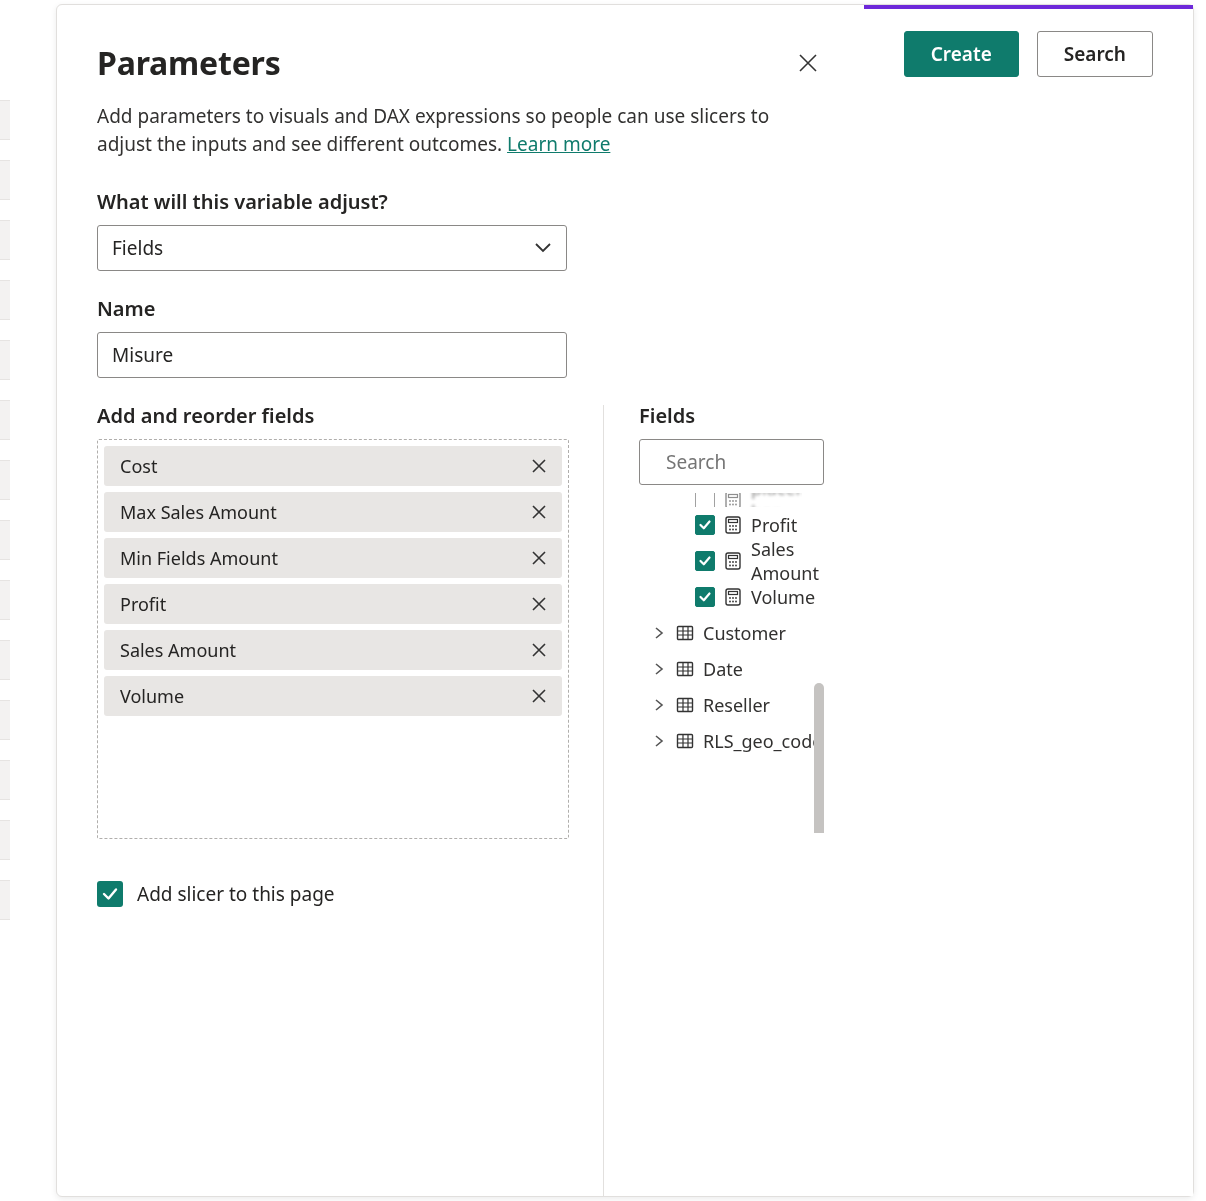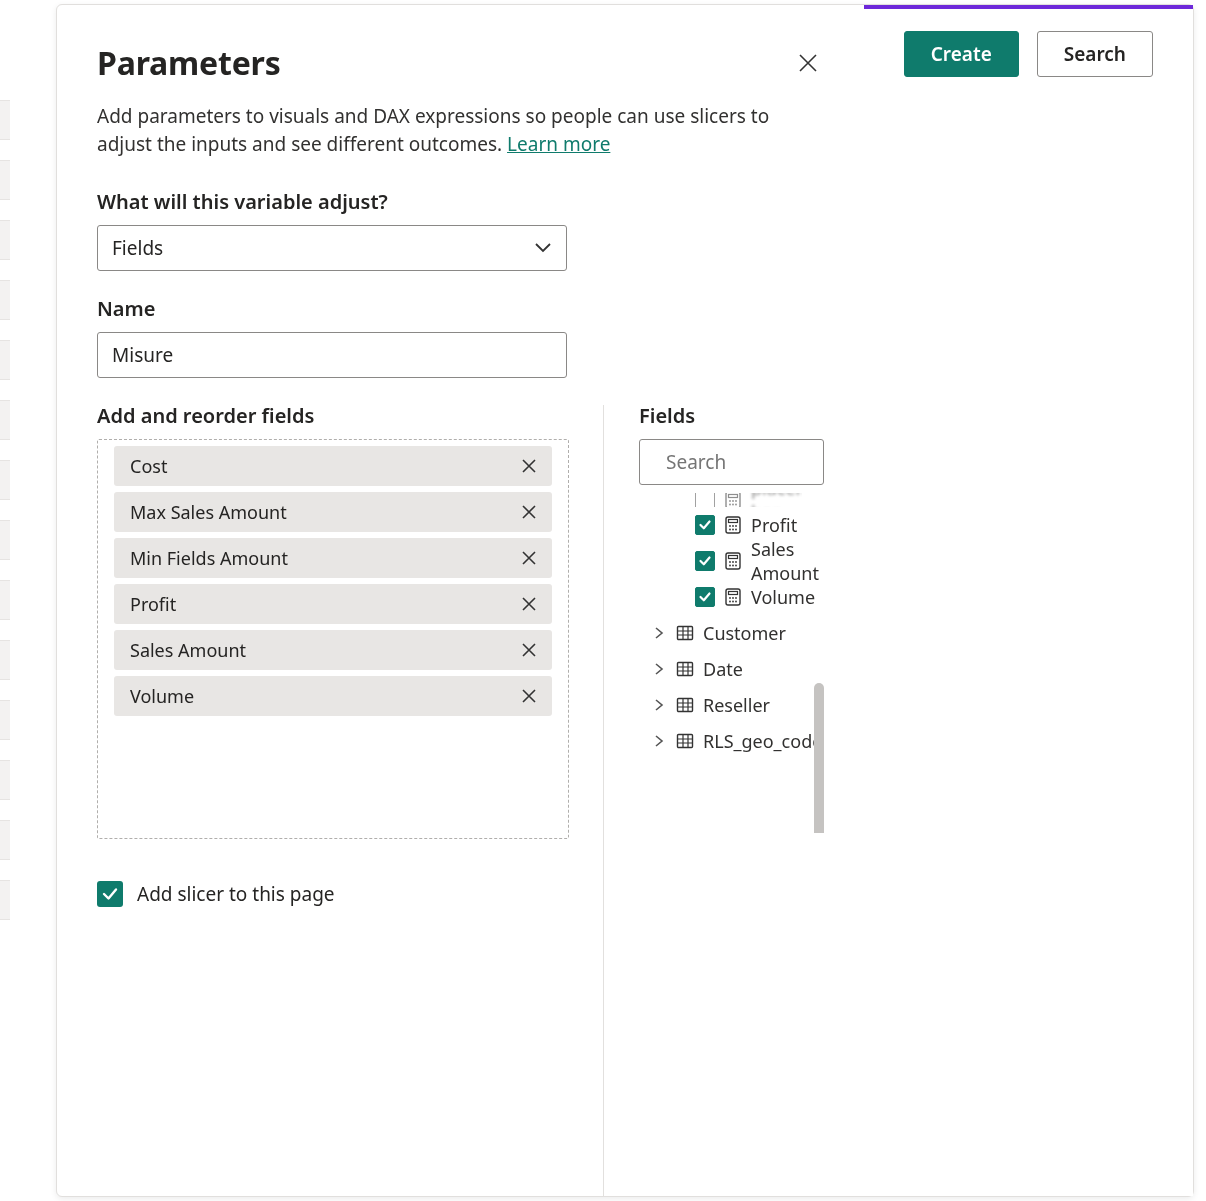--- a/index.html
+++ b/index.html
@@ -83,21 +83,21 @@
   }
 
   .two-col { display:flex; gap:70px; align-items:stretch; }
   .left-col { width:472px; display:flex; flex-direction:column; }
   .right-col { flex:1; display:flex; flex-direction:column; min-width:0; }
 
   .field-well {
     border:1.5px dashed var(--dash);
     border-radius:2px;
     height:400px;
-    padding:6px 16px;
+    padding:6px 6px;
     background:#fff;
   }
   .chip {
     background:var(--chip-bg);
     border-radius:3px;
     height:40px;
     display:flex; align-items:center;
     padding:0 10px 0 16px;
     margin-bottom:6px;
     font-size:18px;

